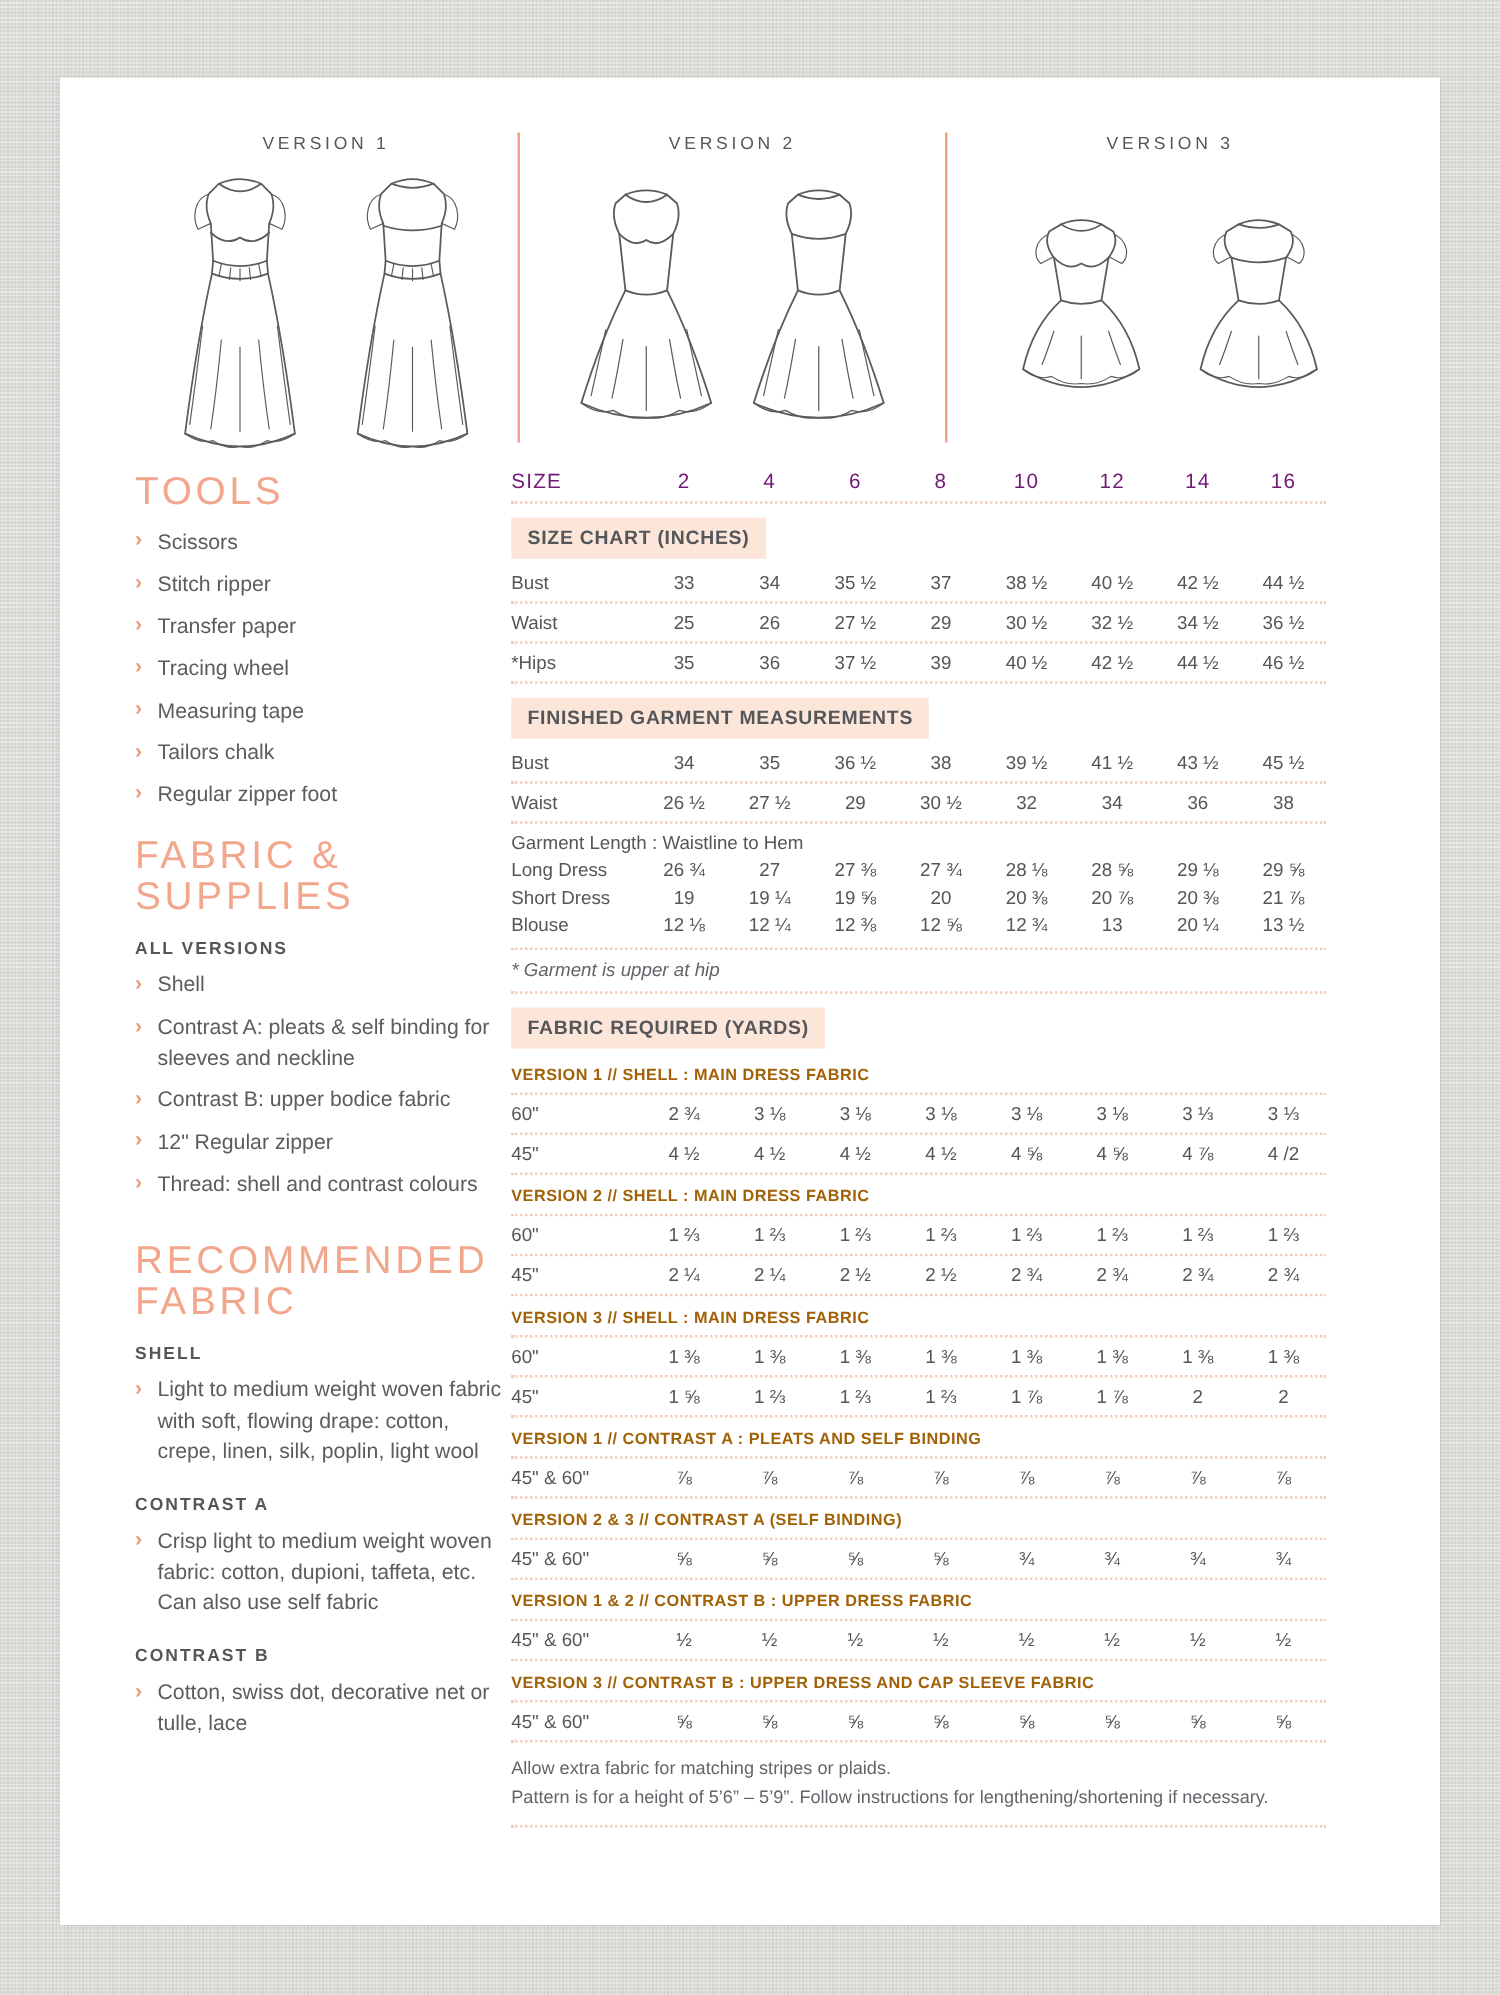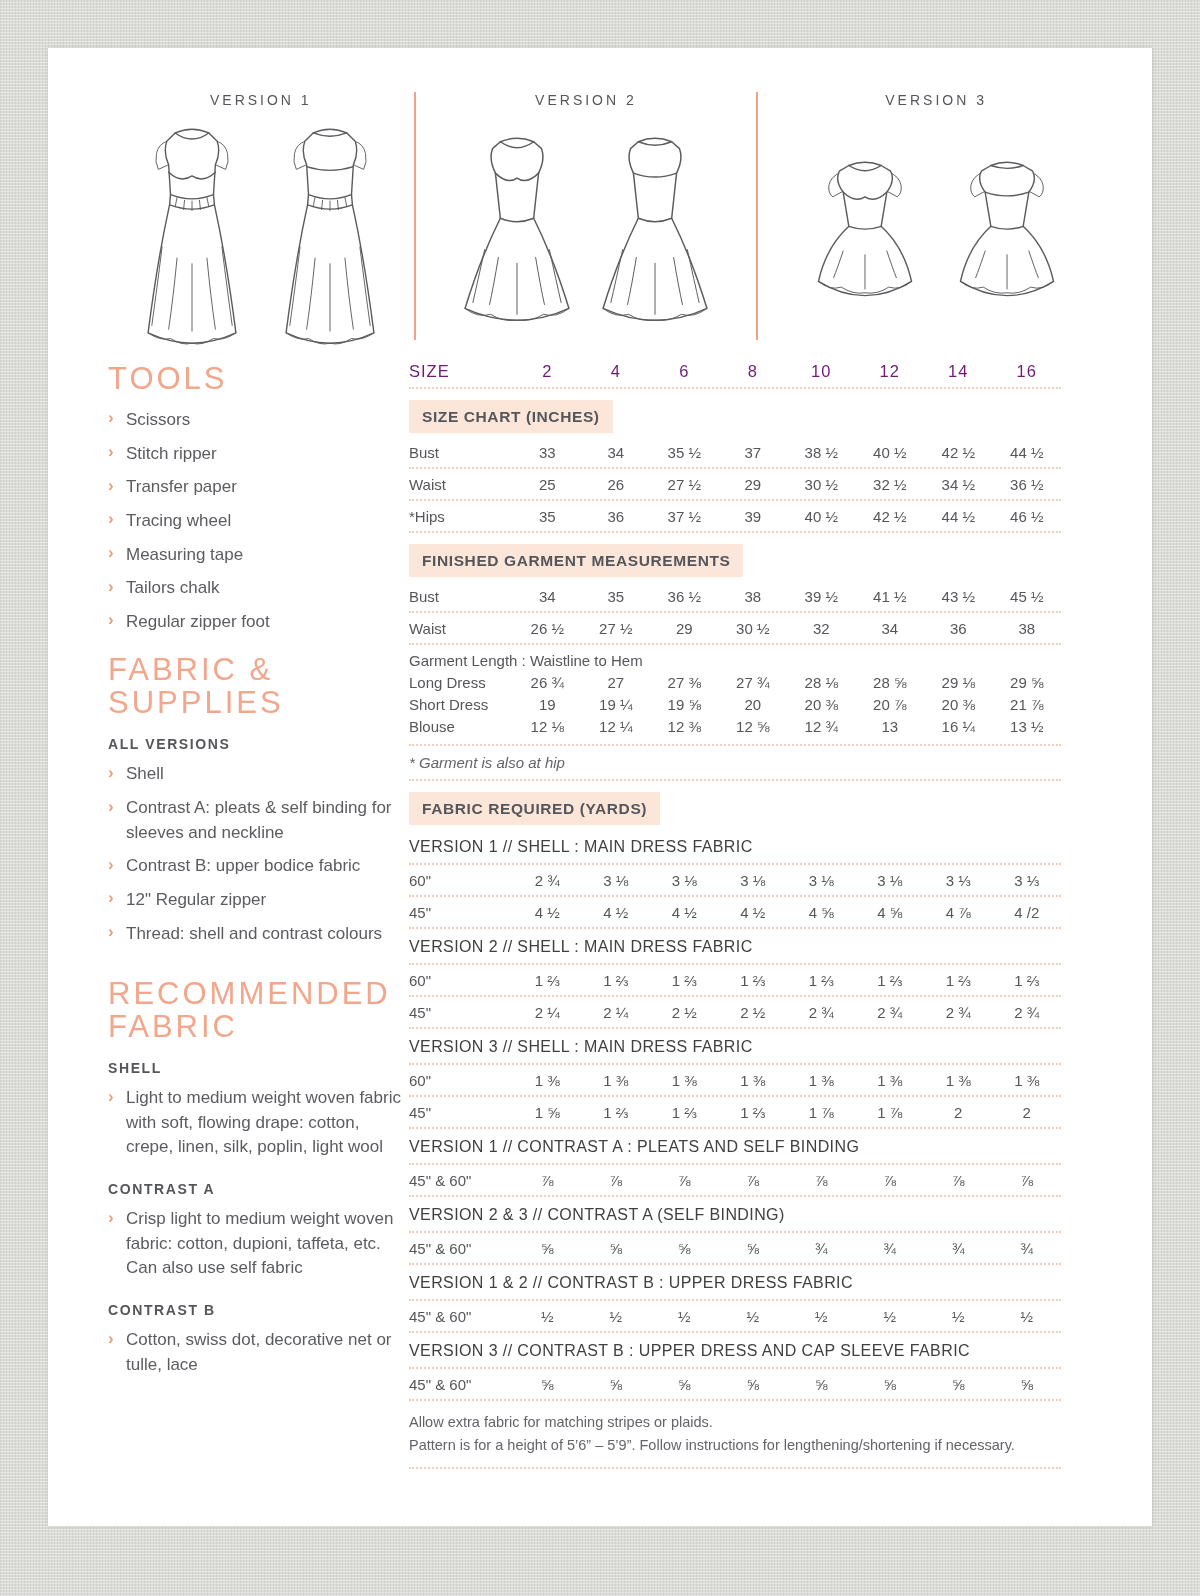--- a/index.html
+++ b/index.html
@@ -7,21 +7,21 @@
   body{
     font-family: "Liberation Sans", "DejaVu Sans", sans-serif;
     background-color:#dbdbd8;
     background-image:
       repeating-linear-gradient(0deg, rgba(255,255,255,.35) 0 1px, rgba(0,0,0,0) 1px 3px),
       repeating-linear-gradient(90deg, rgba(150,150,147,.16) 0 1px, rgba(0,0,0,0) 1px 3px);
     color:#55565a;
   }
   .canvas{ position:relative; width:1200px; height:1596px; }
   .page{
-    position:absolute; left:48px; top:48px; width:1104px; height:1478px;
+    position:absolute; left:48px; top:62px; width:1104px; height:1478px;
     background:#ffffff; box-shadow:0 0 4px rgba(0,0,0,.12);
     padding:44px 38px 0 60px;
   }
 
   
   .illos{ display:flex; align-items:stretch; height:262px; margin-bottom:6px; }
   .ver-panel{ display:flex; flex-direction:column; align-items:center; }
   .ver-panel.v1{ width:30.5%; }
   .ver-panel.v2{ width:34%; }
   .ver-panel.v3{ width:35.5%; }
@@ -83,21 +83,21 @@
     padding:8px 13px 7px;
   }
   .length-group{ border-bottom:2px dotted #f3cdb9; padding:7px 0 7px; }
   .lg-heading{ font-size:15px; padding-bottom:2px; }
   .t-row.tight{ border-bottom:none; padding:2.5px 0; }
   .footnote-row{
     border-bottom:2px dotted #f3cdb9; padding:8px 0 8px;
     font-style:italic; font-size:15px; color:#63646a;
   }
   .sec-heading{
-    font-size:16px; font-weight:400; letter-spacing:.4px; color:#404040;
+    font-size:13px; font-weight:700; letter-spacing:.4px; color:#a16207;
     padding:9px 0 7px; border-bottom:2px dotted #f3cdb9;
   }
   .notes{ padding:10px 0 10px; border-bottom:2px dotted #f3cdb9; }
   .notes p{ font-size:14.5px; line-height:1.6; color:#63646a; }
 </style>
 </head>
 <body>
 
 <div class="canvas">
   <div class="page">
@@ -311,26 +311,26 @@
               <div class="t-row tight">
               <span class="t-label">Short Dress</span>
               <span class="cells">
                 
               <span class="t-cell">19</span><span class="t-cell">19 ¼</span><span class="t-cell">19 ⅝</span><span class="t-cell">20</span><span class="t-cell">20 ⅜</span><span class="t-cell">20 ⅞</span><span class="t-cell">20 ⅜</span><span class="t-cell">21 ⅞</span></span>
             </div>
               <div class="t-row tight">
               <span class="t-label">Blouse</span>
               <span class="cells">
                 
-              <span class="t-cell">12 ⅛</span><span class="t-cell">12 ¼</span><span class="t-cell">12 ⅜</span><span class="t-cell">12 ⅝</span><span class="t-cell">12 ¾</span><span class="t-cell">13</span><span class="t-cell">16 ¼</span><span class="t-cell">13 ½</span></span>
-            </div>
-            </div>
-        </div>
-
-        <div class="footnote-row">* Garment is also at hip</div>
+              <span class="t-cell">12 ⅛</span><span class="t-cell">12 ¼</span><span class="t-cell">12 ⅜</span><span class="t-cell">12 ⅝</span><span class="t-cell">12 ¾</span><span class="t-cell">13</span><span class="t-cell">20 ¼</span><span class="t-cell">13 ½</span></span>
+            </div>
+            </div>
+        </div>
+
+        <div class="footnote-row">* Garment is upper at hip</div>
 
         <div class="chipwrap">
           <span class="chip">FABRIC REQUIRED (YARDS)</span>
         </div>
 
         <div>
 
         <section>
             <h4 class="sec-heading">VERSION 1 // SHELL : MAIN DRESS FABRIC</h4>
             <div>

